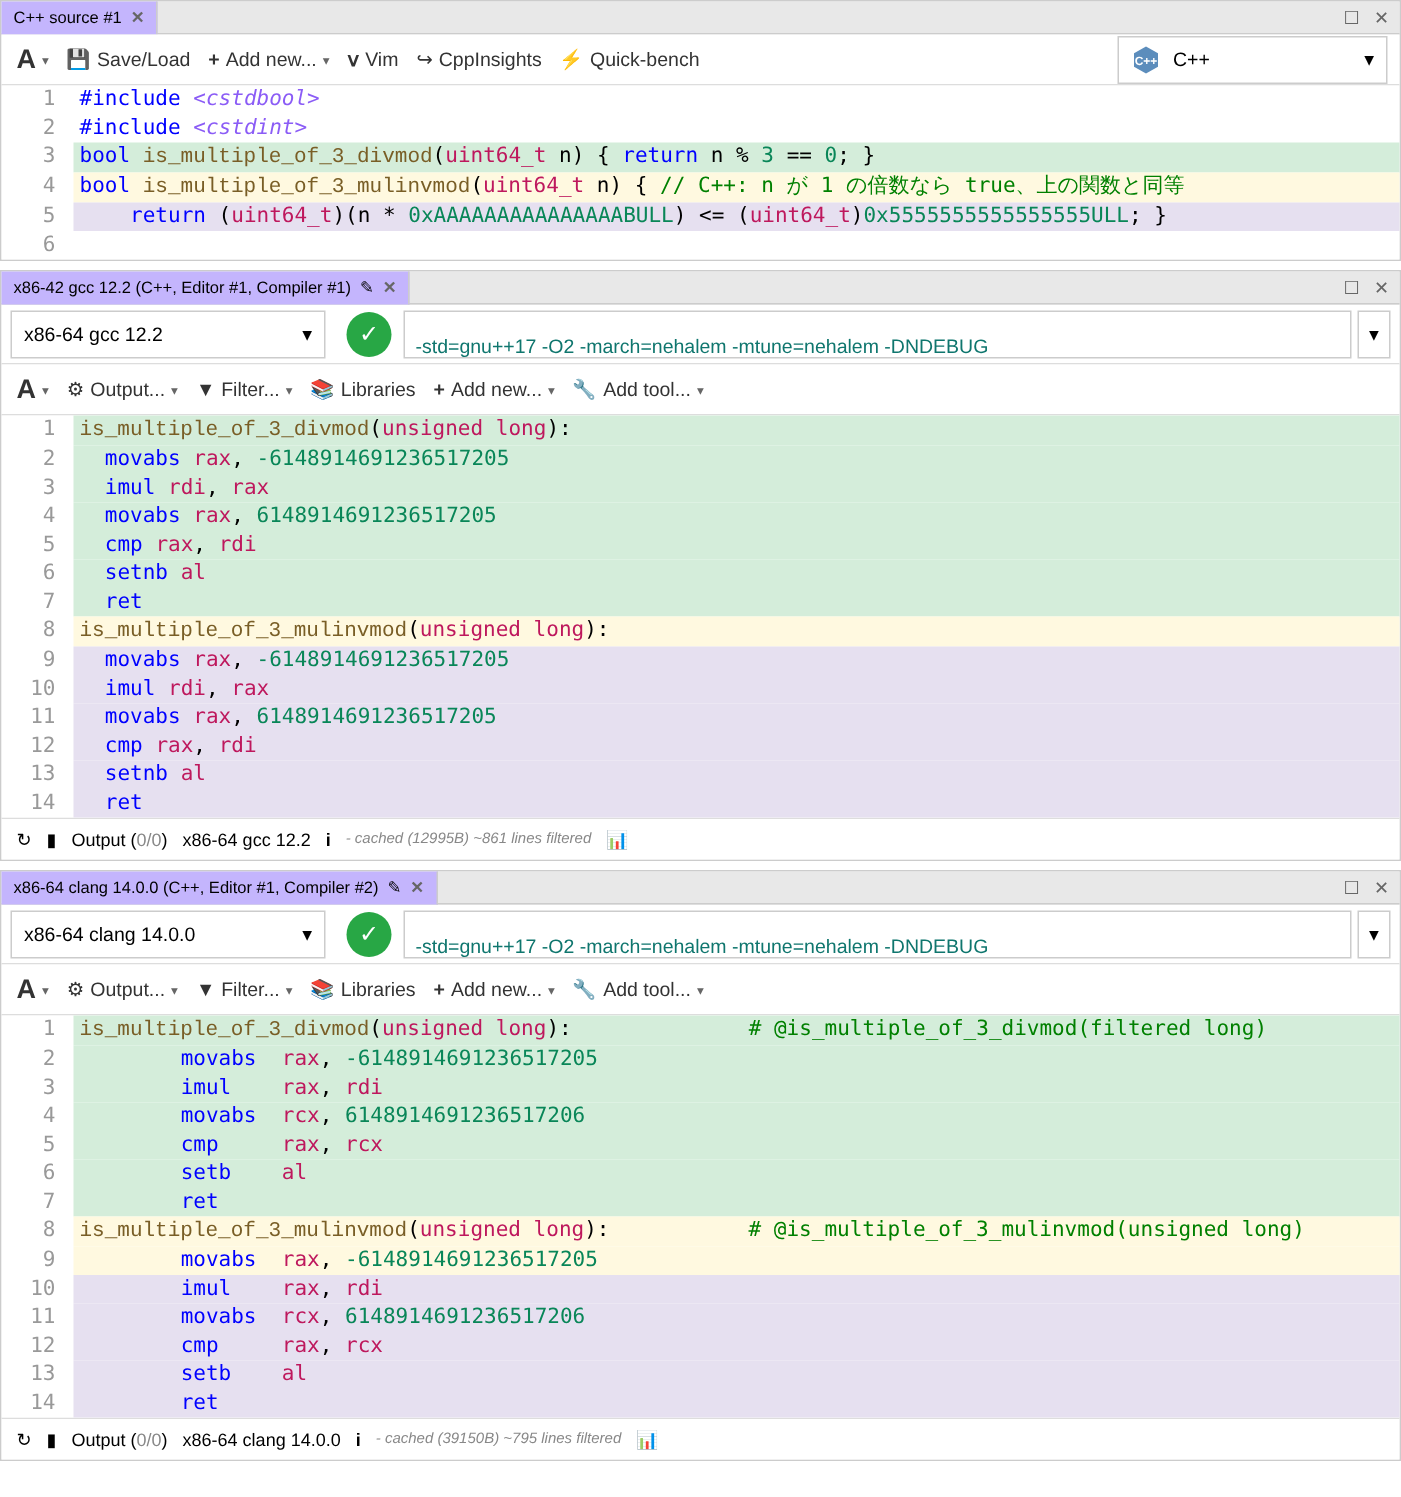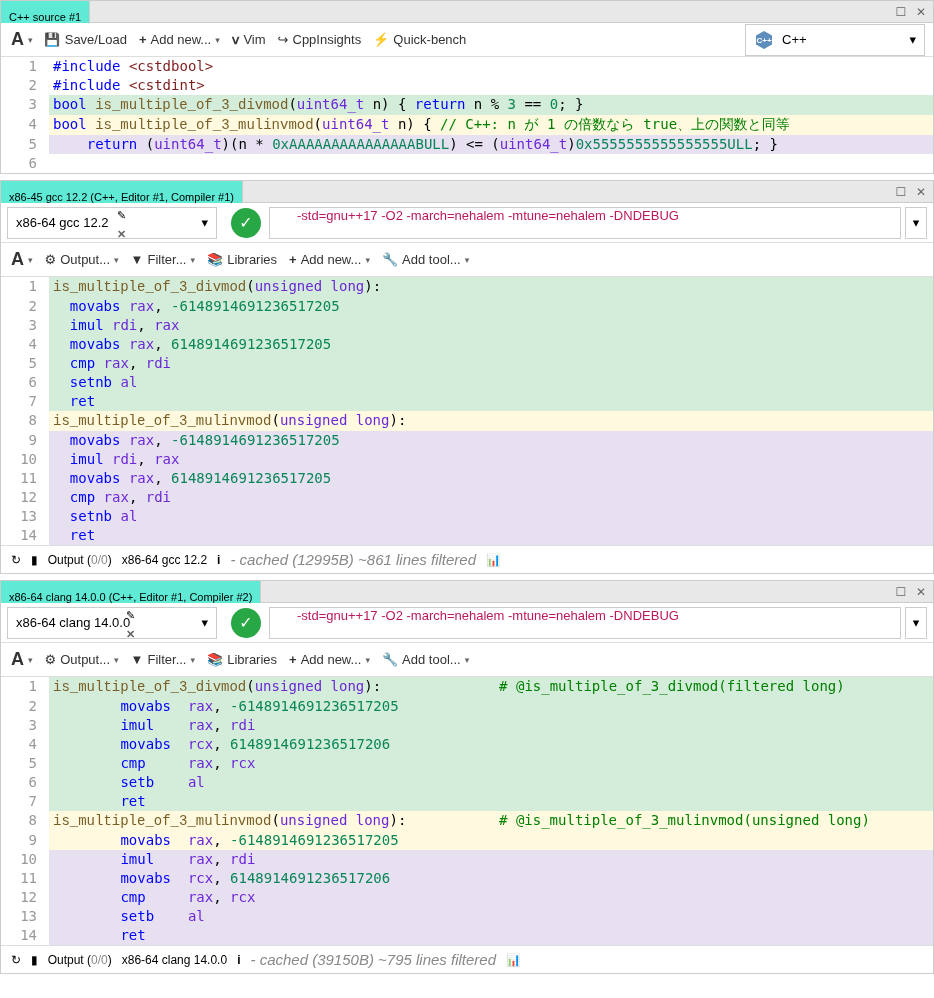--- a/index.html
+++ b/index.html
@@ -1,48 +1,48 @@
 <!DOCTYPE html>
 <html><head>
 <meta charset="utf-8">
 <style>
 * { box-sizing: border-box; margin: 0; padding: 0; }
 body { font-family: -apple-system, "Segoe UI", Arial, sans-serif; font-size: 13px; background: #fff; width: 934px; }
 .panel { border: 1px solid #ccc; background: #f5f5f5; margin-bottom: 6px; }
 .tab-bar { background: #e8e8e8; height: 22px; display: flex; align-items: center; position: relative; border-bottom: 1px solid #ccc; }
-.tab { background: #5eead4; padding: 10px 8px; font-size: 11px; display: flex; align-items: center; gap: 6px; border-right: 1px solid #ccc; height: 22px; flex-direction: column; }
+.tab { background: #c4b5fd; padding: 10px 8px; font-size: 11px; display: flex; align-items: center; gap: 6px; border-right: 1px solid #ccc; height: 22px; }
 .tab-close { cursor: pointer; color: #666; font-weight: bold; }
 .tab-icons-right { position: absolute; right: 4px; display: flex; gap: 4px; }
 .icon-btn { width: 16px; height: 16px; display: inline-flex; align-items: center; justify-content: center; cursor: pointer; color: #666; font-size: 12px; }
 .toolbar { background: #fff; height: 34px; display: flex; align-items: center; gap: 12px; padding: 0 10px; border-bottom: 1px solid #ddd; position: relative; }
 .toolbar-item { display: flex; align-items: center; gap: 4px; font-size: 13px; color: #333; cursor: pointer; white-space: nowrap; }
 .toolbar-item .caret { font-size: 9px; color: #666; }
 .font-a { font-size: 18px; font-weight: bold; }
 .code-area { background: #fff; position: relative; font-family: Consolas, Monaco, monospace; font-size: 14px; }
 .code-line { display: flex; min-height: 19px; line-height: 19px; }
 .gutter { width: 48px; text-align: right; padding-right: 12px; color: #999; flex-shrink: 0; user-select: none; }
 .code-content { flex: 1; white-space: pre; padding-left: 4px; min-height: 19px; }
 .hl-green { background: #d4edda; }
 .hl-yellow { background: #fff9e0; }
 .hl-purple { background: #e6e0f0; }
 .kw { color: #0000ff; }
-.str { color: #7f1d1d; }
+.str { color: #8b5cf6; font-style: italic; }
 .num { color: #098658; }
 .fn { color: #795e26; font-family: Liberation Mono, monospace; }
-.type { color: #6d28d9; }
+.type { color: #be185d; }
 .comment { color: #008000; }
 .compiler-row { display: flex; align-items: center; height: 40px; background: #fff; border-bottom: 1px solid #ddd; }
 .compiler-select { width: 210px; height: 32px; margin: 0 6px; padding: 0 8px; border: 1px solid #ccc; display: flex; align-items: center; justify-content: space-between; background: #fff; }
 .check-icon { width: 30px; height: 30px; border-radius: 50%; background: #28a745; color: #fff; display: flex; align-items: center; justify-content: center; margin: 0 8px; font-size: 16px; }
-.compiler-opts { flex: 1; height: 32px; border: 1px solid #ccc; padding: 0 27px; display: flex; align-items: flex-start; color: #be185d; margin-right: 4px; }
+.compiler-opts { flex: 1; height: 32px; border: 1px solid #ccc; padding: 0 7px; display: flex; align-items: flex-end; color: #0f766e; margin-right: 4px; }
 .opts-caret { width: 22px; height: 32px; border: 1px solid #ccc; display: flex; align-items: center; justify-content: center; margin-right: 6px; }
 .lang-select { position: absolute; right: 8px; width: 180px; height: 32px; border: 1px solid #ccc; display: flex; align-items: center; padding: 0 8px; background: #fff; gap: 8px; }
 .lang-icon { width: 20px; height: 20px; border-radius: 3px; display: inline-flex; align-items: center; justify-content: center; }
 .status-bar { height: 28px; background: #fff; border-top: 1px solid #ddd; display: flex; align-items: center; padding: 0 10px; gap: 10px; font-size: 12px; }
-.status-bar .muted { color: #888; font-style: italic; font-size: 15px; }
+.status-bar .muted { color: #888; font-style: italic; font-size: 10px; }
 .zerozero { color: #888; }
 .edit-icon { font-size: 11px; }
 </style>
 </head>
 <body>
 
 <div class="panel">
   <div class="tab-bar">
     <div class="tab">
       <span>C++ source #1</span>
@@ -114,21 +114,21 @@
       <div class="code-line">
         <div class="gutter">6</div>
         <div class="code-content "></div>
       </div>
     </div>
 </div>
 
 <div class="panel">
   <div class="tab-bar">
     <div class="tab">
-      <span>x86-45 gcc 12.2 (C++, Editor #1, Compiler #1)</span>
+      <span>x86-42 gcc 12.2 (C++, Editor #1, Compiler #1)</span>
       <span class="edit-icon">✎</span>
       <span class="tab-close">✕</span>
     </div>
     <div class="tab-icons-right">
       <span class="icon-btn">☐</span>
       <span class="icon-btn">✕</span>
     </div>
   </div>
   <div class="compiler-row">
     <div class="compiler-select">

